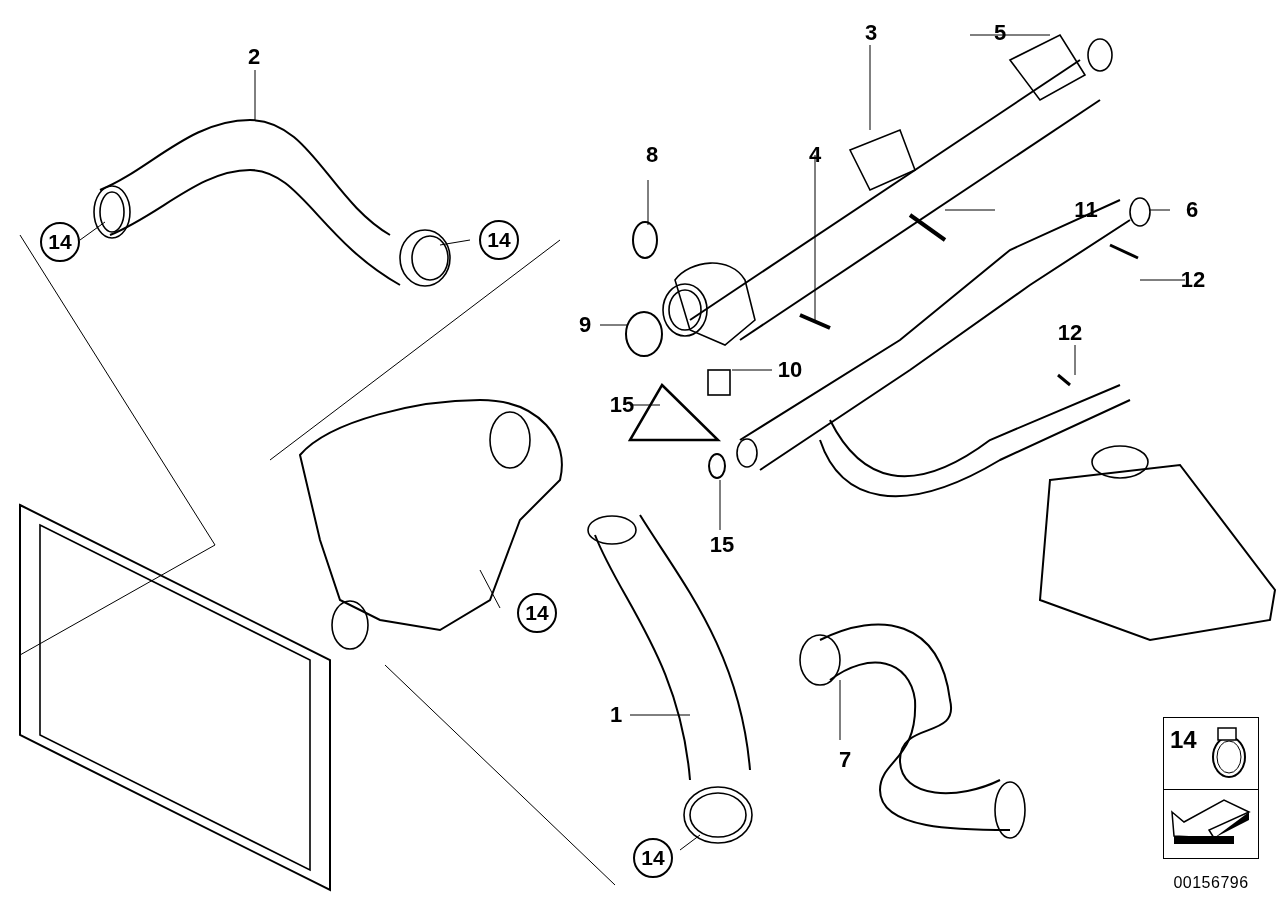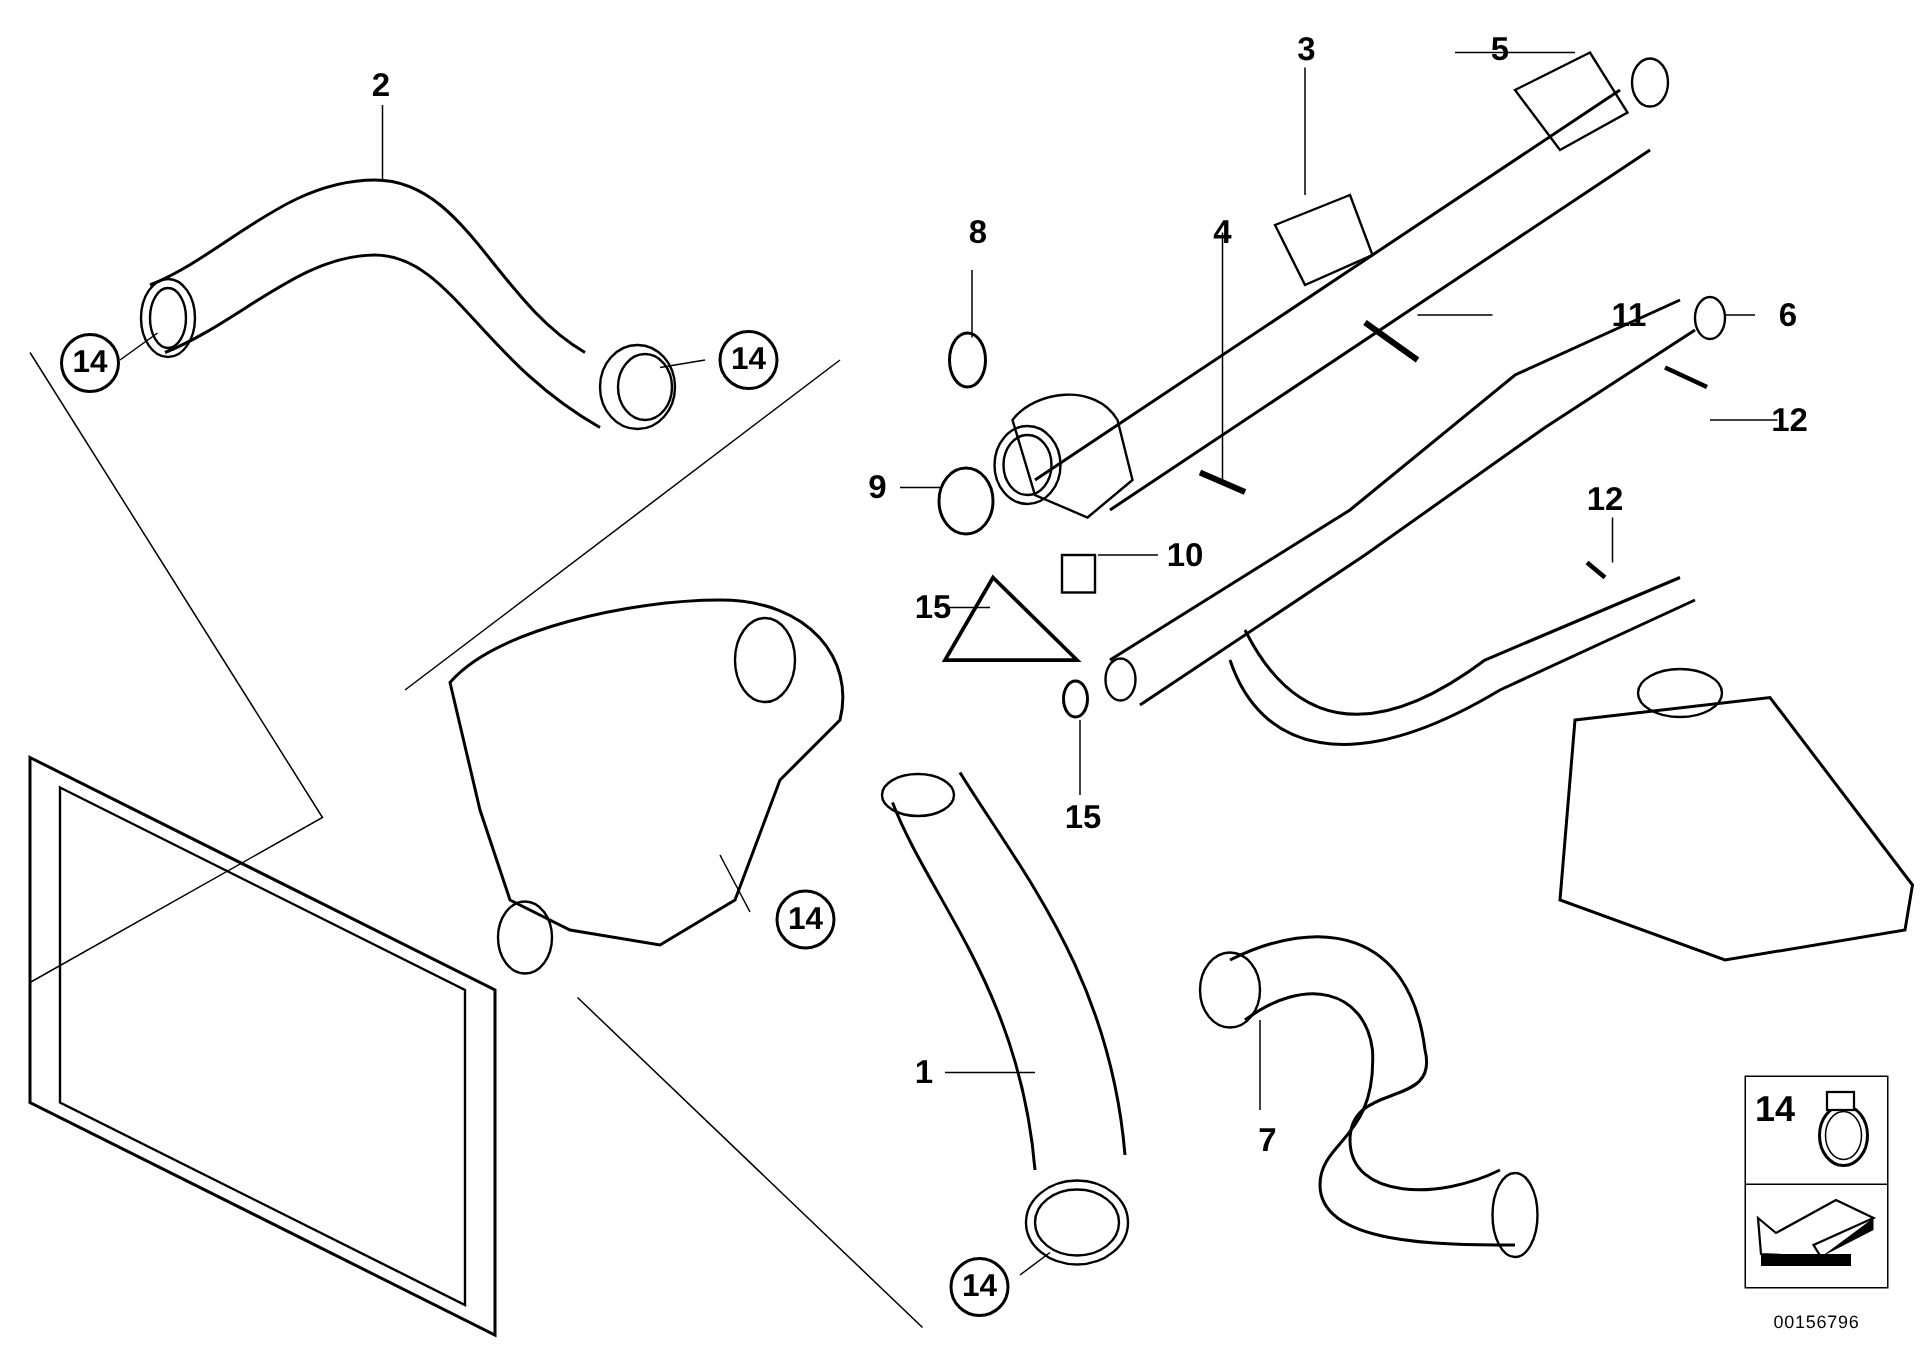--- a/index.html
+++ b/index.html
@@ -3,21 +3,21 @@
 <meta charset="utf-8">
 <style>
   html,body{margin:0;padding:0;background:#fff;}
   body{width:1287px;height:910px;position:relative;overflow:hidden;font-family:"Liberation Sans",sans-serif;}
   svg.main{position:absolute;left:0;top:0;}
   .lbl{position:absolute;font-weight:bold;font-size:22px;color:#000;line-height:1;transform:translate(-50%,-50%);}
   .circ{position:absolute;width:40px;height:40px;border:2px solid #000;border-radius:50%;background:#fff;display:flex;align-items:center;justify-content:center;font-weight:bold;font-size:21px;transform:translate(-50%,-50%);box-sizing:border-box;}
   .legend{position:absolute;left:1163px;top:717px;width:96px;height:142px;border:1.5px solid #000;box-sizing:border-box;}
   .legend .top{height:71px;border-bottom:1.5px solid #000;position:relative;}
   .legend .num{position:absolute;left:6px;top:8px;font-weight:bold;font-size:24px;}
-  .docid{position:absolute;left:1211px;top:874px;transform:translateX(-50%);font-size:12px;letter-spacing:0.5px;}
+  .docid{position:absolute;left:1211px;top:874px;transform:translateX(-50%);font-size:16px;letter-spacing:0.5px;}
 </style>
 </head>
 <body>
 
 <svg class="main" width="1287" height="910" viewBox="0 0 1287 910">
   <g fill="none" stroke="#000" stroke-width="1.6">
 
     <g>
       <path d="M100,190 C150,170 190,120 250,120 C310,120 330,200 390,235" stroke-width="2"></path>
       <path d="M110,235 C160,215 200,170 250,170 C300,170 320,240 400,285" stroke-width="2"></path>

